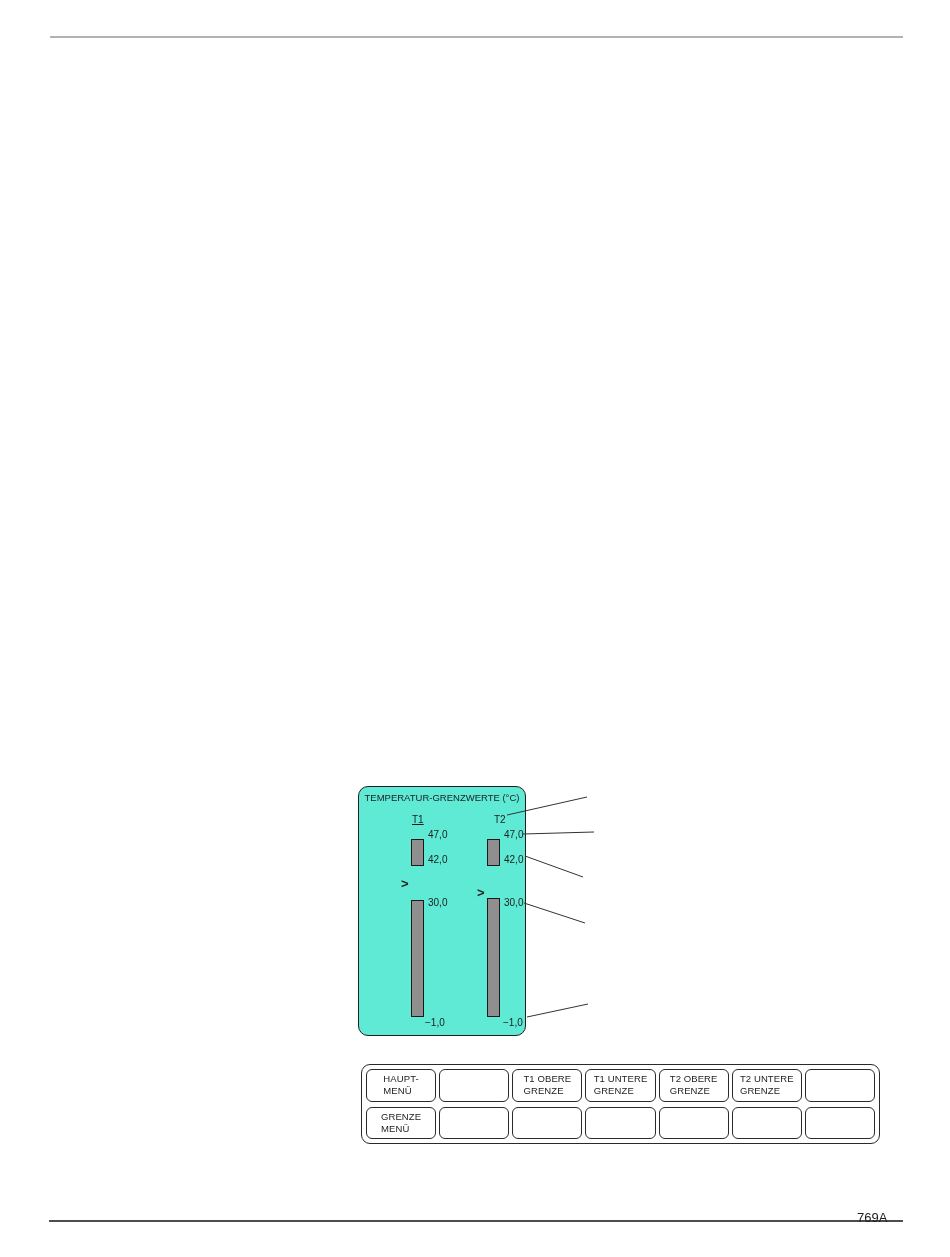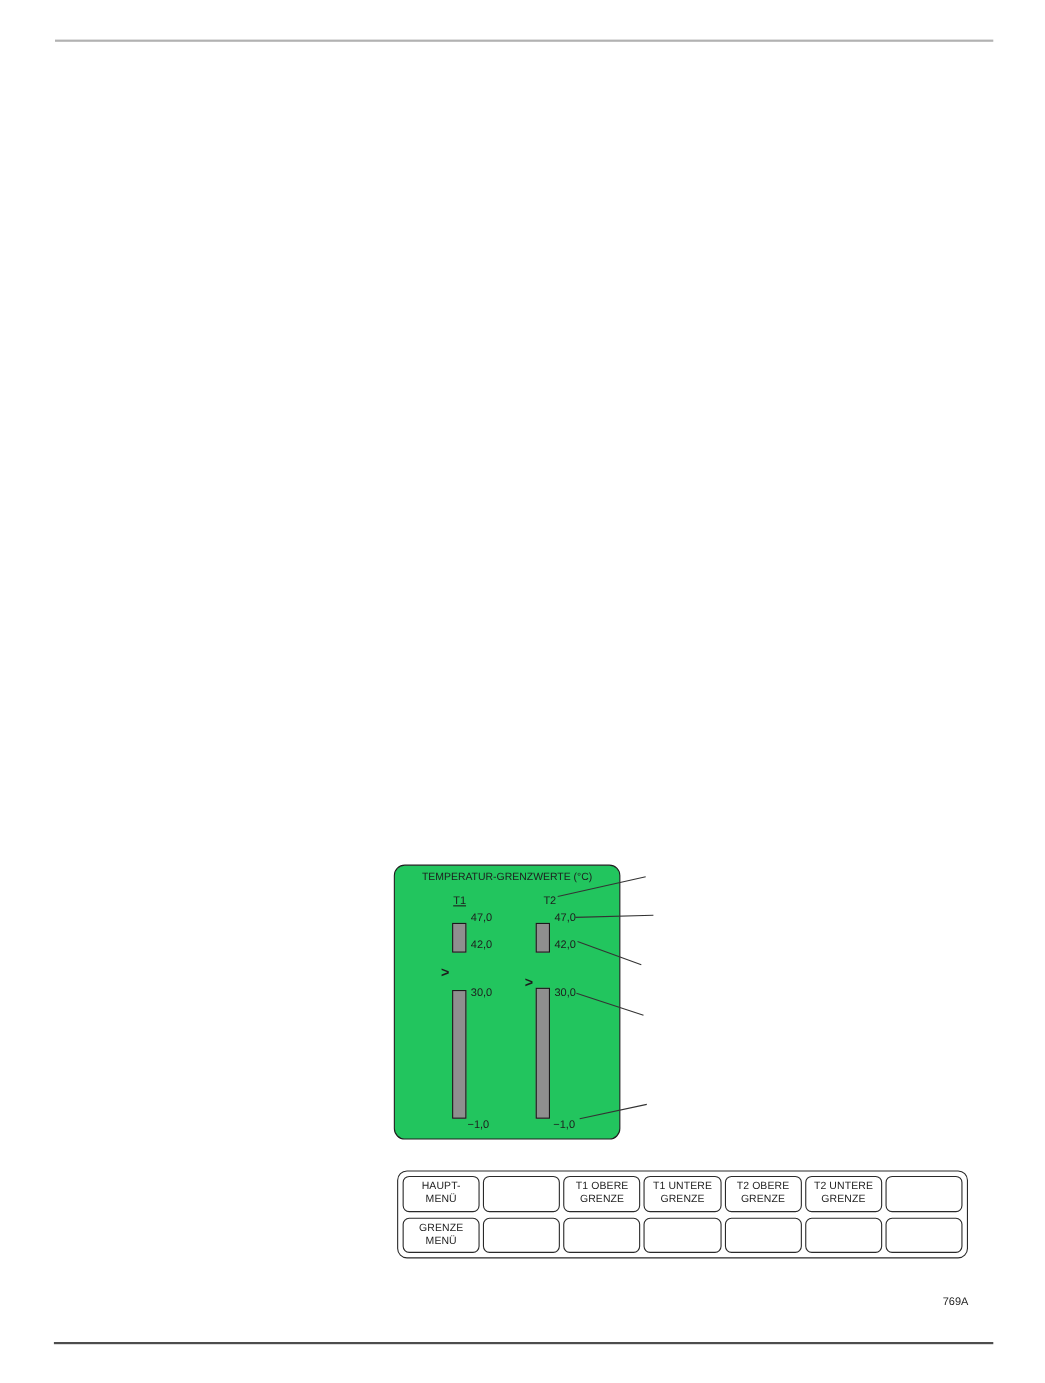--- a/index.html
+++ b/index.html
@@ -15,24 +15,24 @@
     overflow: hidden;
   }
   .rule { position: absolute; }
   .rule.top { left: 50px; top: 36px; width: 853px; height: 2px; background: #b2b2b2; }
   .rule.bottom { left: 49px; top: 1220px; width: 854px; height: 2px; background: #4d4d4d; }
 
   
   .display-panel {
     position: absolute;
     left: 358px; top: 786px;
-    width: 206px; height: 250px;
+    width: 168px; height: 250px;
     border: 1.6px solid #1f1f1f;
     border-radius: 10px;
-    background: #22c55e;
+    background: #5eead4;
   }
   .display-title {
     position: absolute;
     left: 0; top: 6px; width: 100%;
     text-align: center;
     font-size: 9.5px;
     line-height: 1;
     white-space: nowrap;
   }
   .txt {
@@ -73,30 +73,30 @@
     gap: 5px 3px;
     padding: 4px;
   }
   .softkey {
     border: 1.5px solid #2a2a2a;
     border-radius: 6px;
     background: #ffffff;
     display: flex;
     align-items: center;
     justify-content: center;
-    text-align: center;
+    text-align: left;
     font-size: 9.5px;
     line-height: 1.25;
     white-space: pre-line;
     letter-spacing: 0.1px;
   }
   .figure-number {
     position: absolute;
-    left: 857px; top: 1179px;
-    font-size: 10px;
+    left: 857px; top: 1211px;
+    font-size: 13px;
     line-height: 1;
   }
 </style>
 </head>
 <body>
 
 <div class="page">
 
   <div class="rule top"></div>
   <div class="rule bottom"></div>

